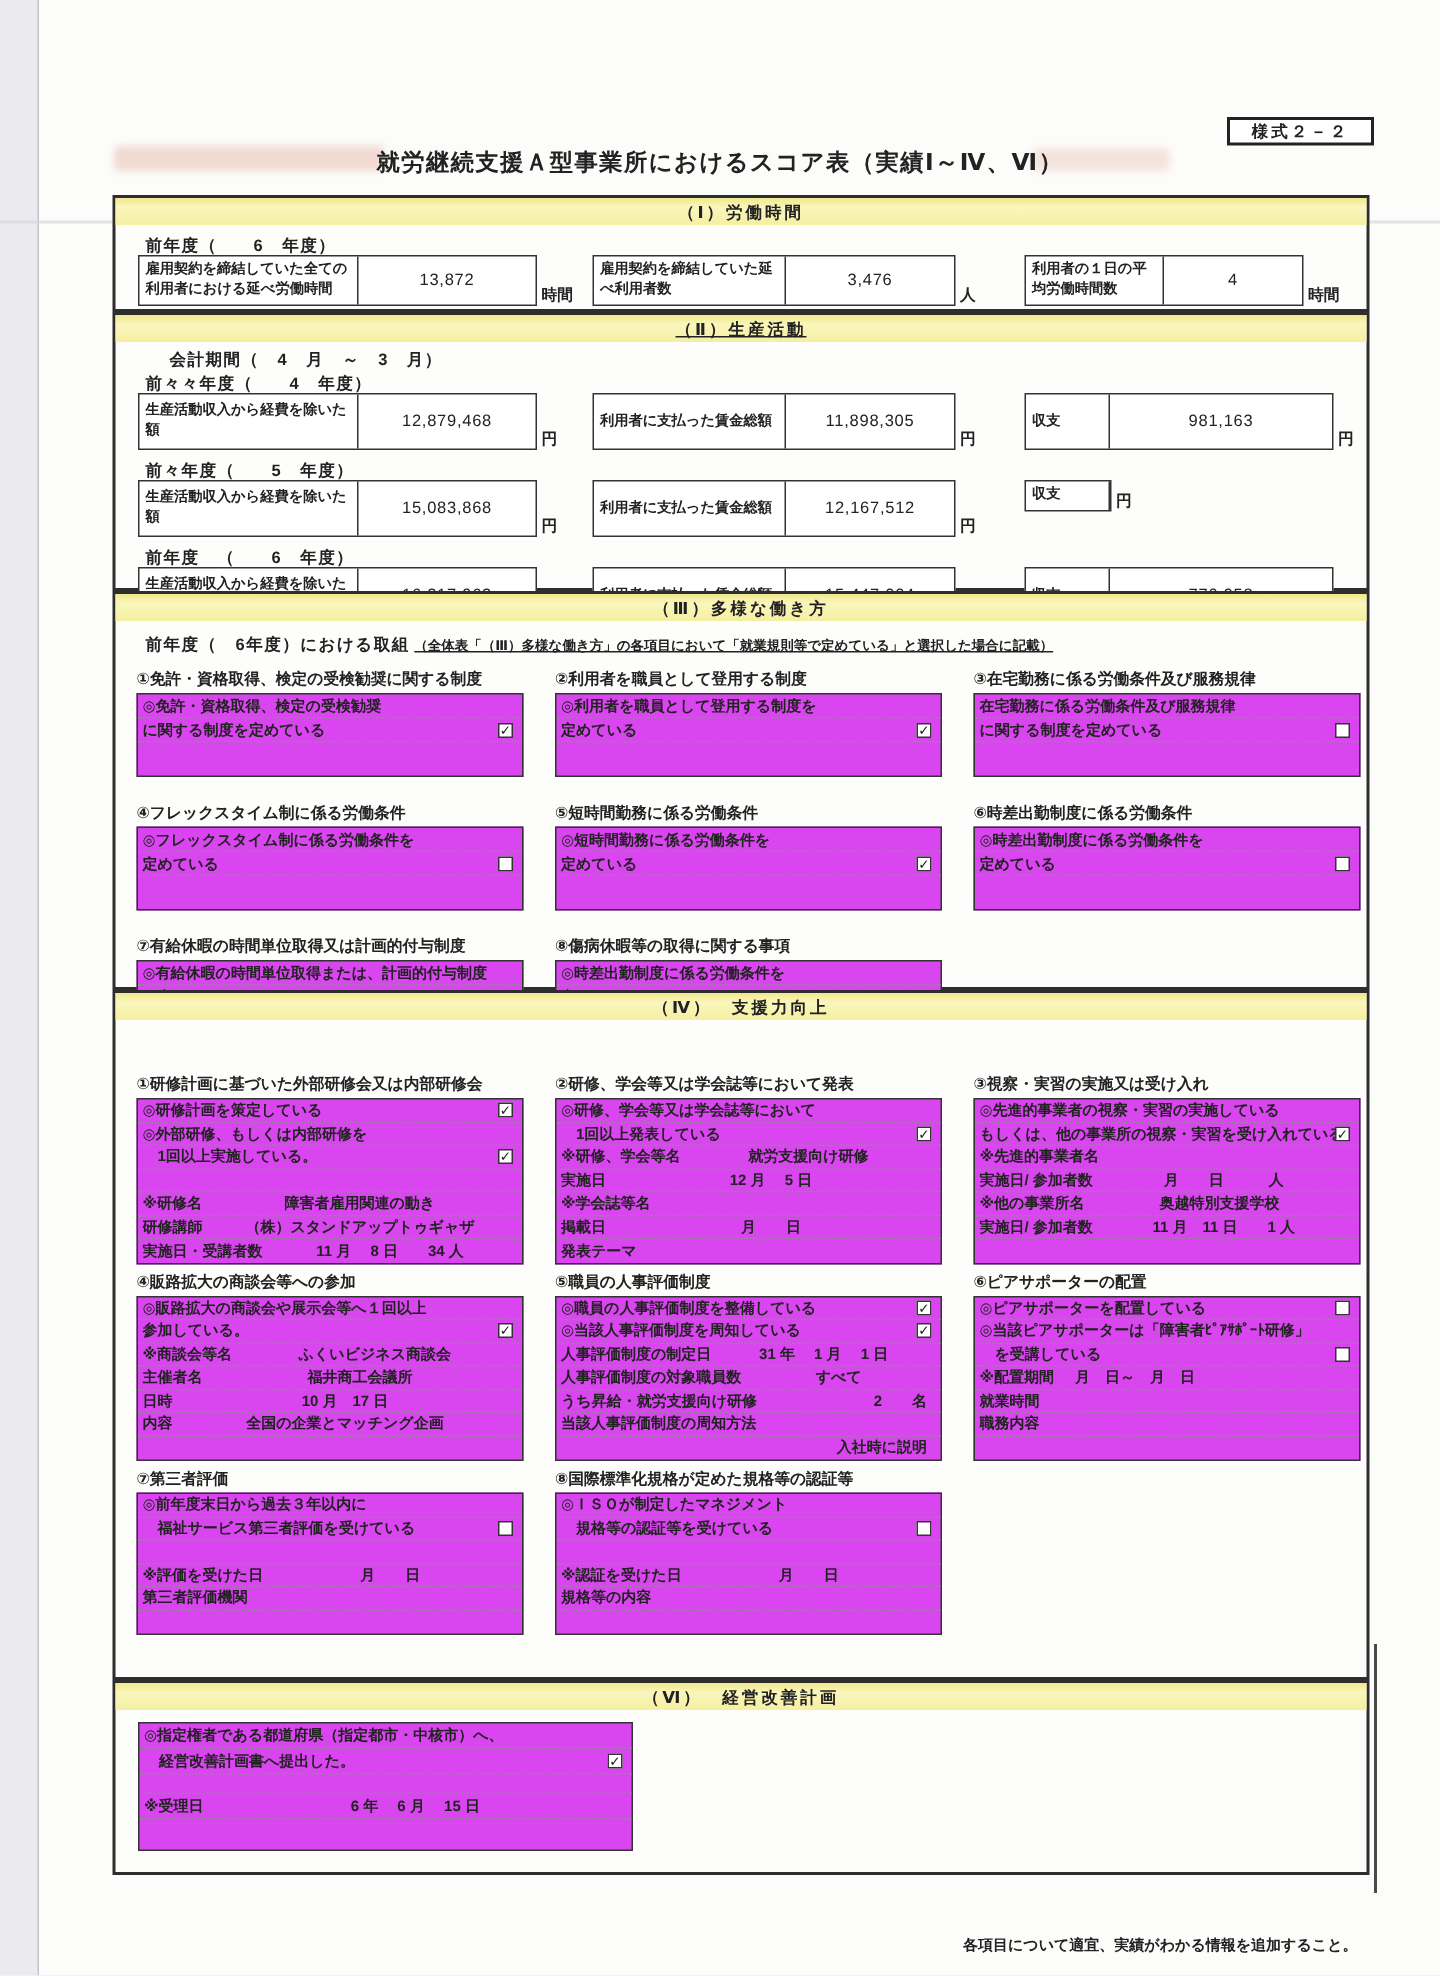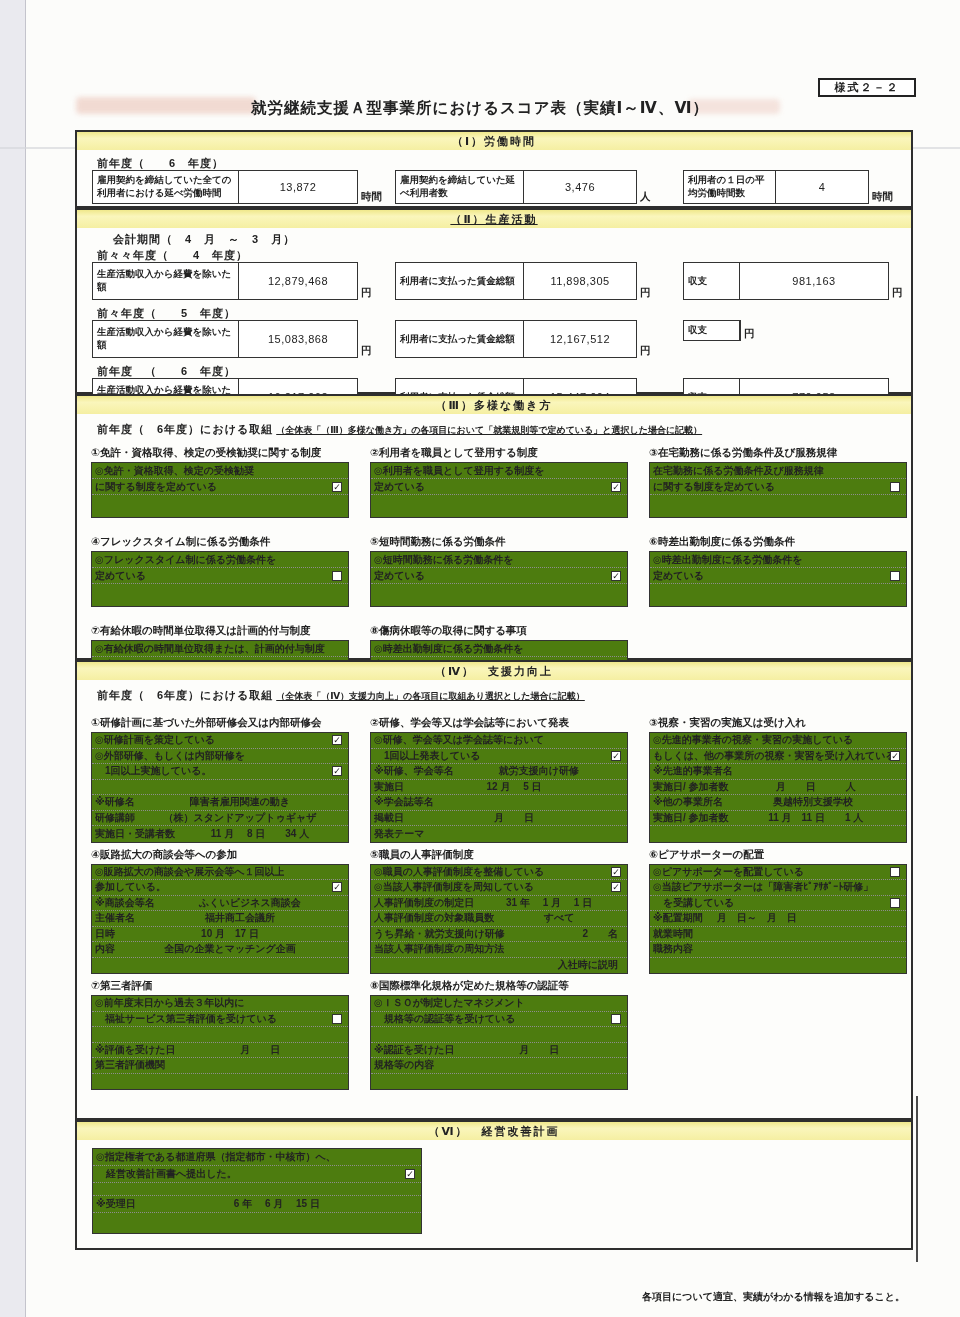--- a/index.html
+++ b/index.html
@@ -49,21 +49,21 @@
   .fg-value { display:flex; align-items:center; justify-content:center;
     font-size:11px; letter-spacing:.5px; }
   .fg-unit { align-self:flex-end; margin-left:3px; font-size:10.5px; font-weight:bold;
     white-space:nowrap; }
 
   
   .grid3 { position:absolute; left:14px; display:grid;
     grid-template-columns:repeat(3,258px); column-gap:21px; }
   .item { }
   .item-title { font-size:10.5px; font-weight:bold; white-space:nowrap; margin-bottom:2px; }
-  .item-box { border:1.5px solid #333; background:#4d7c0f; }
+  .item-box { border:1.5px solid #333; background:#d946ef; }
   .row { display:flex; align-items:center; padding:0 3px;
     border-bottom:1px dotted #8d8d8d; font-size:10px; font-weight:bold; }
   .row:last-child { border-bottom:none; }
   .row .lab { white-space:nowrap; overflow:hidden; }
   .row .val { flex:1; text-align:center; white-space:nowrap; overflow:hidden; }
   .row .val.r { text-align:right; padding-right:6px; }
   .row .sp { flex:1; }
   .cb { width:10px; height:10px; border:1.3px solid #333; flex:none;
     font-size:9px; line-height:8px; text-align:center; color:#222; background:#fff;
     margin-right:3px; }
@@ -304,24 +304,20 @@
               <span class="cb">✓</span>
             </div>
             <div class="row" style="height: 22px;"></div>
           </div>
         </div>
       </div>
   </div>
 
   <div class="section" id="section4">
     <div class="sec-header">（Ⅳ）　支援力向上</div>
-    <div class="note-line">
-      <span class="note-main">前年度（　6年度）における取組</span>
-      <span class="note-sub">（全体表「（Ⅳ）支援力向上」の各項目に取組あり選択とした場合に記載）</span>
-    </div>
     <div class="grid3" id="s4-grid" style="top:54px; row-gap:5px;">
         <div class="item">
           <div class="item-title">①研修計画に基づいた外部研修会又は内部研修会</div>
           <div class="item-box">
             <div class="row">
               <span class="lab">◎研修計画を策定している</span>
               <span class="sp"></span>
               <span class="cb">✓</span>
             </div>
             <div class="row">

